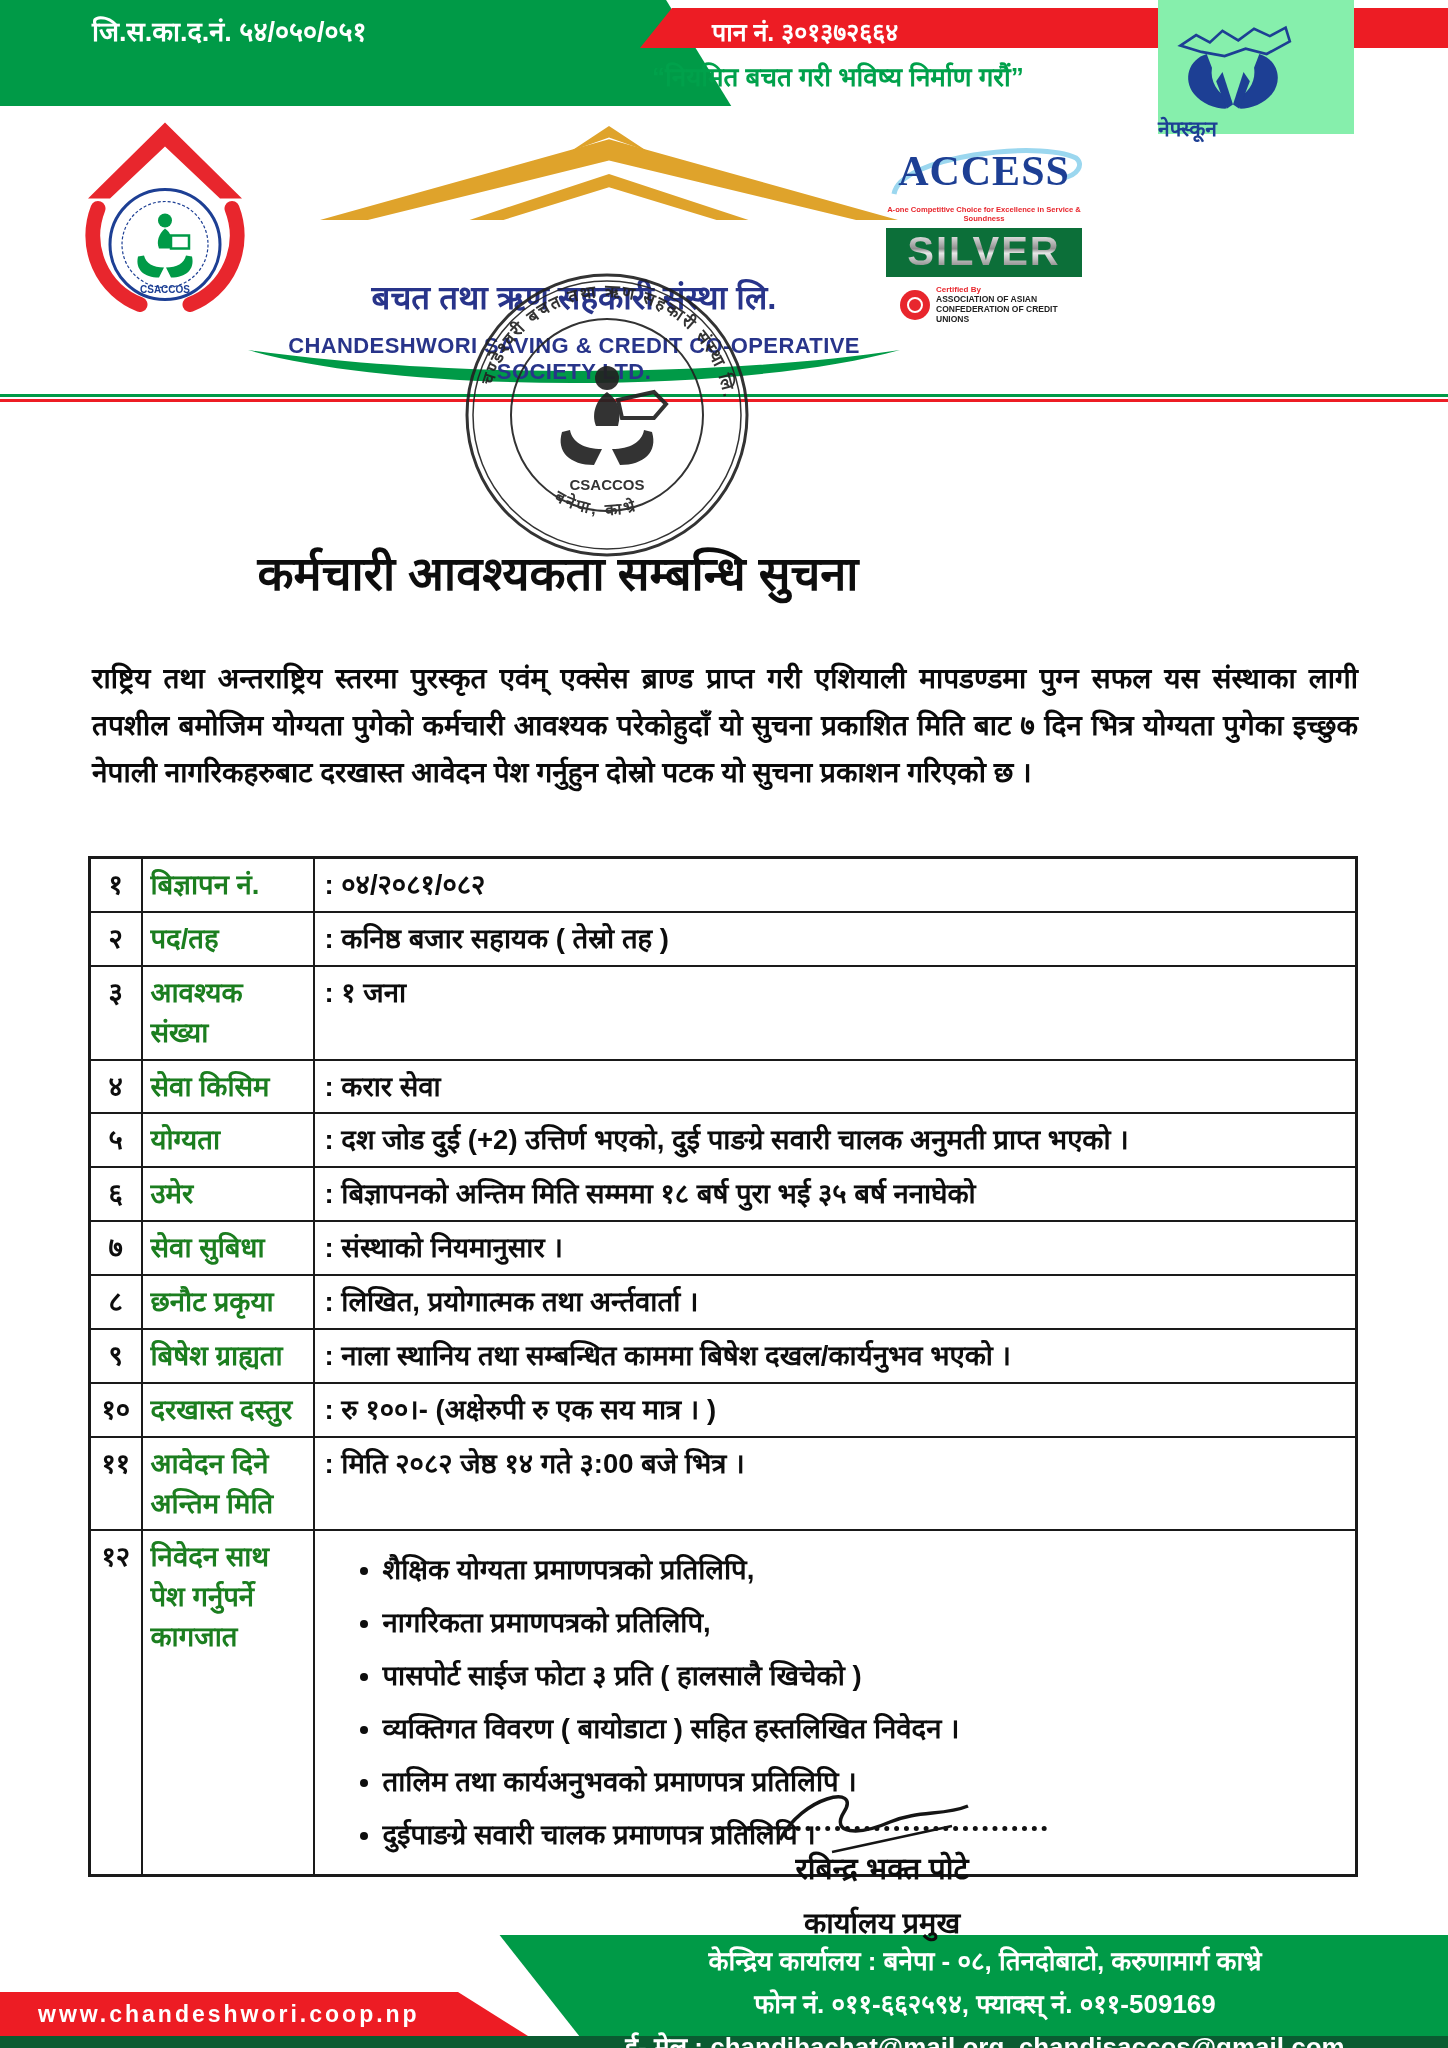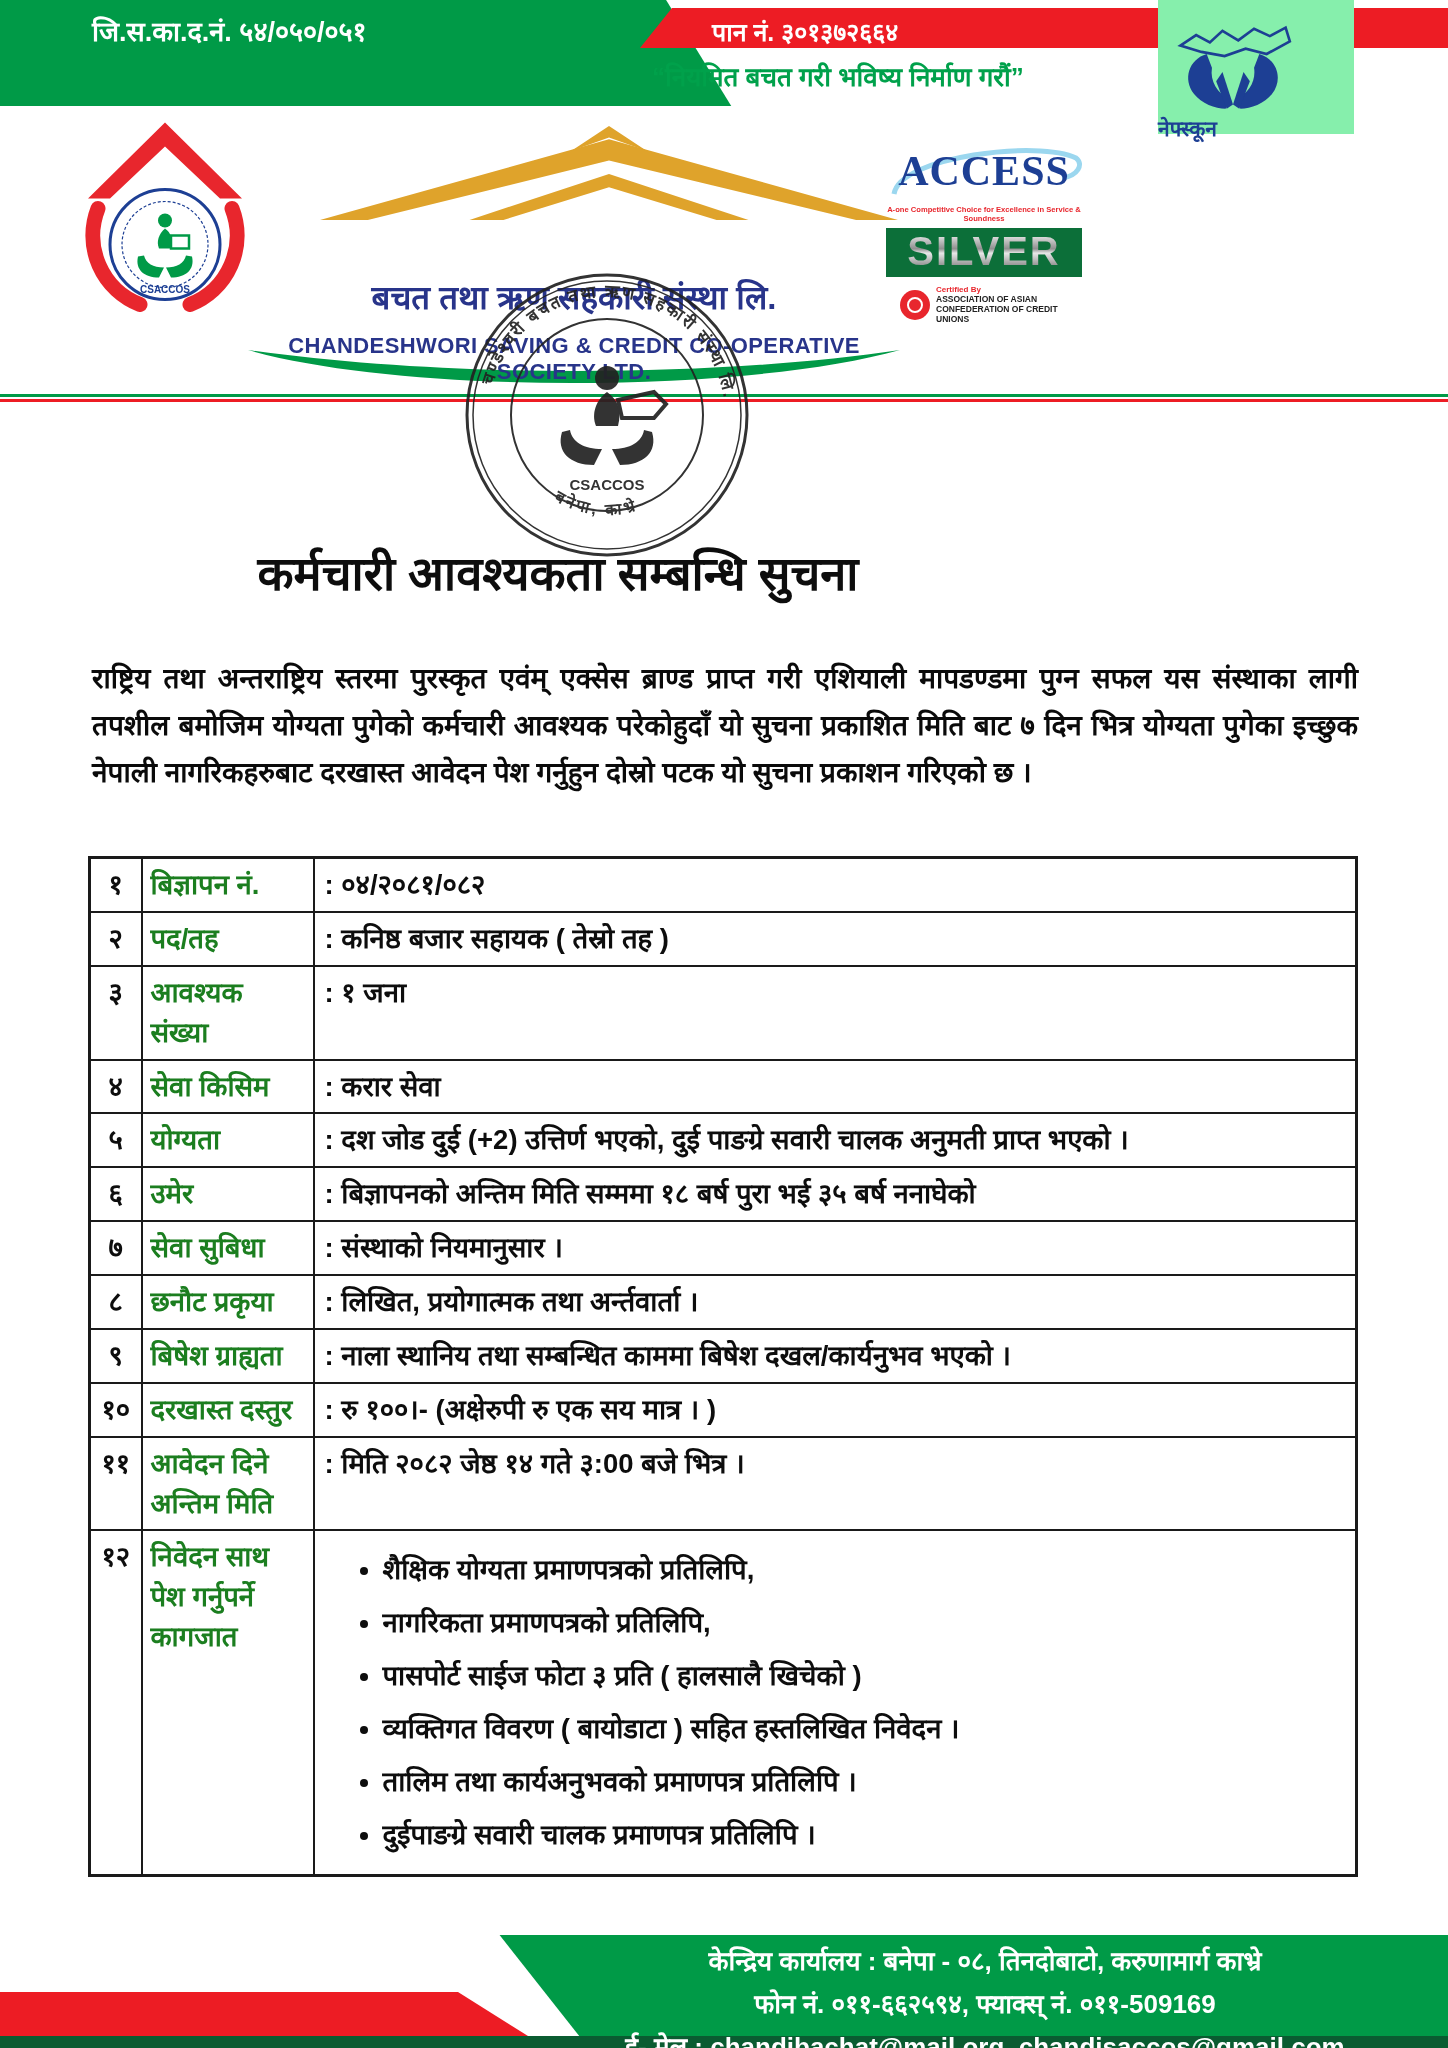--- a/index.html
+++ b/index.html
@@ -247,25 +247,35 @@
               <li>पासपोर्ट साईज फोटा ३ प्रति ( हालसालै खिचेको )</li>
               <li>व्यक्तिगत विवरण ( बायोडाटा ) सहित हस्तलिखित निवेदन ।</li>
               <li>तालिम तथा कार्यअनुभवको प्रमाणपत्र प्रतिलिपि ।</li>
               <li>दुईपाङग्रे सवारी चालक प्रमाणपत्र प्रतिलिपि ।</li>
             </ul>
           </td>
         </tr>
       </tbody>
   </table>
 
+  <div class="sig-block">
+    <svg class="sig-scribble" viewBox="0 0 240 78">
+      <path d="M18,58 C40,14 100,2 82,30 C68,52 96,54 128,40 C156,28 182,34 206,24" stroke="#151515" stroke-width="3.5" fill="none"></path>
+      <path d="M70,70 L190,44" stroke="#151515" stroke-width="2.5" fill="none"></path>
+    </svg>
+    <div class="sig-dots"></div>
+    <div class="sig-name">रबिन्द्र भक्त पोटे</div>
+    <div class="sig-role">कार्यालय प्रमुख</div>
+  </div>
 
   <div class="footer">
     <div class="footer-darkstrip"></div>
     <div class="footer-green"></div>
     <div class="footer-lines">
       <div>केन्द्रिय कार्यालय : बनेपा - ०८, तिनदोबाटो, करुणामार्ग काभ्रे</div>
       <div>फोन नं. ०११-६६२५९४, फ्याक्स् नं. ०११-509169</div>
       <div>ई- मेल : chandibachat@mail.org, chandisaccos@gmail.com</div>
     </div>
     <div class="footer-red"></div>
+    <div class="footer-website">www.chandeshwori.coop.np</div>
   </div>
 
 </div>
 
 </body></html>

